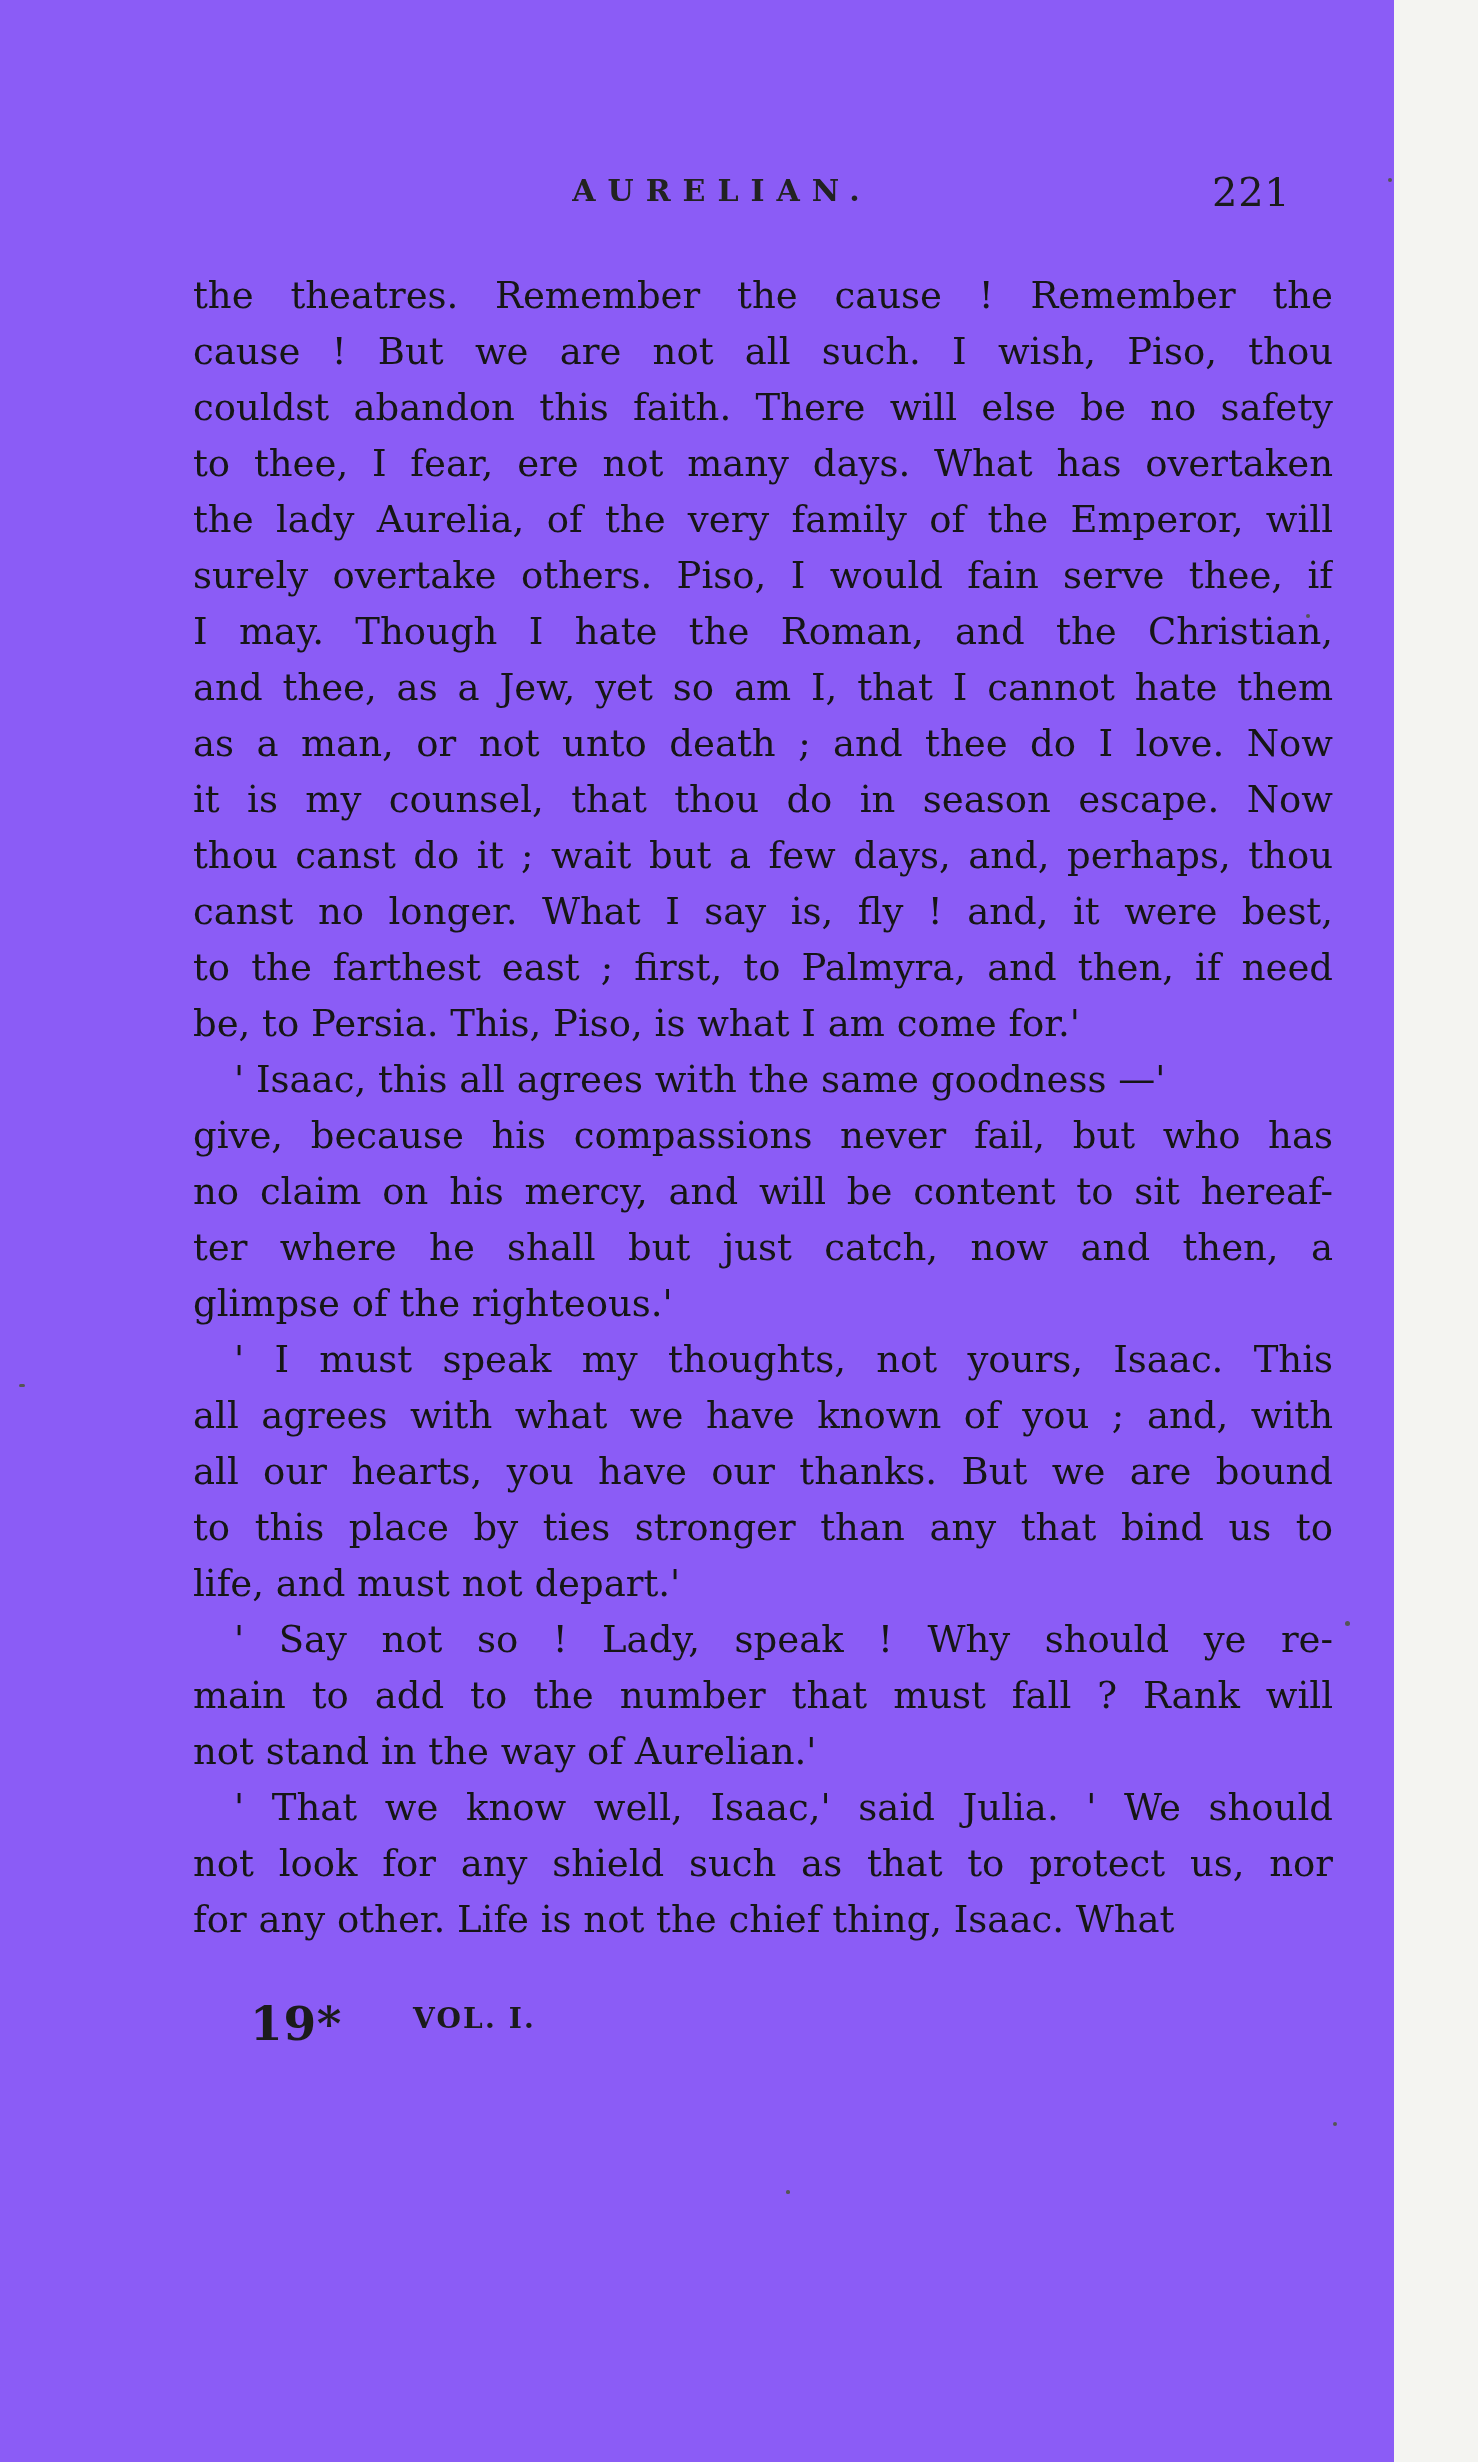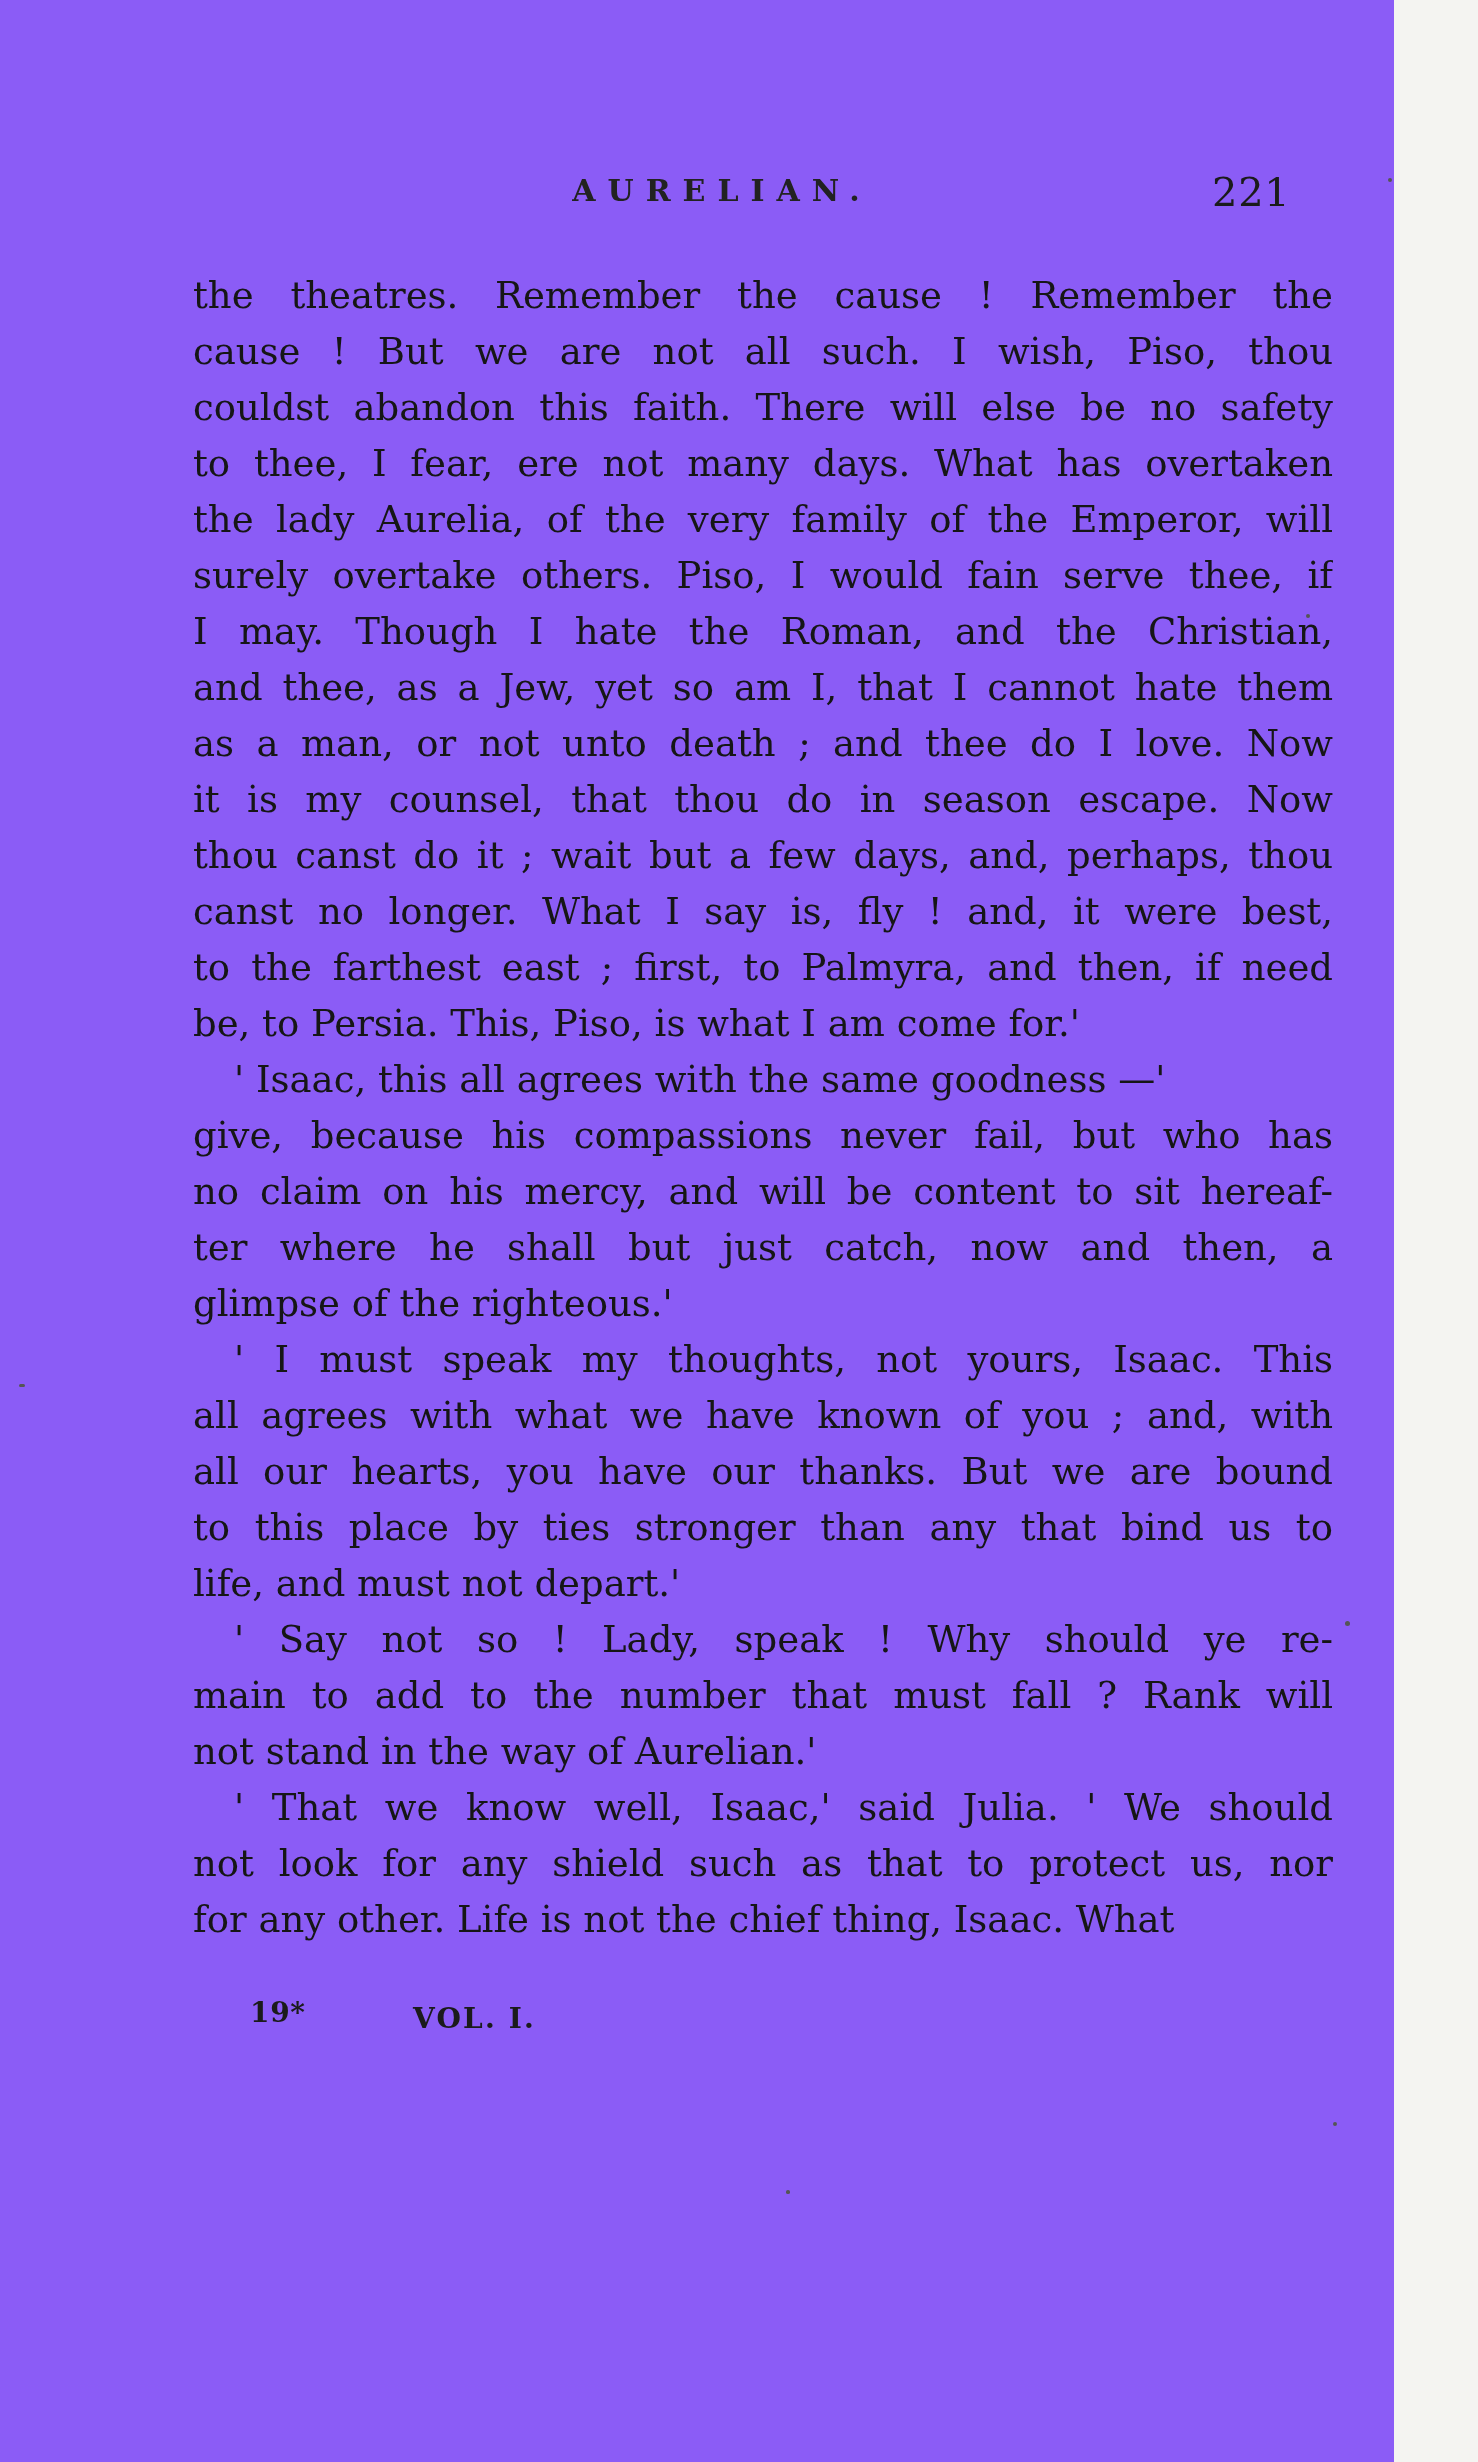--- a/index.html
+++ b/index.html
@@ -72,21 +72,21 @@
     position: absolute;
     left: 152px;
     top: 1996px;
     width: 1140px;
     height: 52px;
   }
   .signature {
     position: absolute;
     left: 98px;
     top: 0;
-    font-size: 28px;
+    font-size: 47px;
     font-weight: bold;
     letter-spacing: 0.7px;
   }
   .volume {
     position: absolute;
     left: 261px;
     top: 6px;
     font-size: 28px;
     font-weight: bold;
     letter-spacing: 2.2px;

